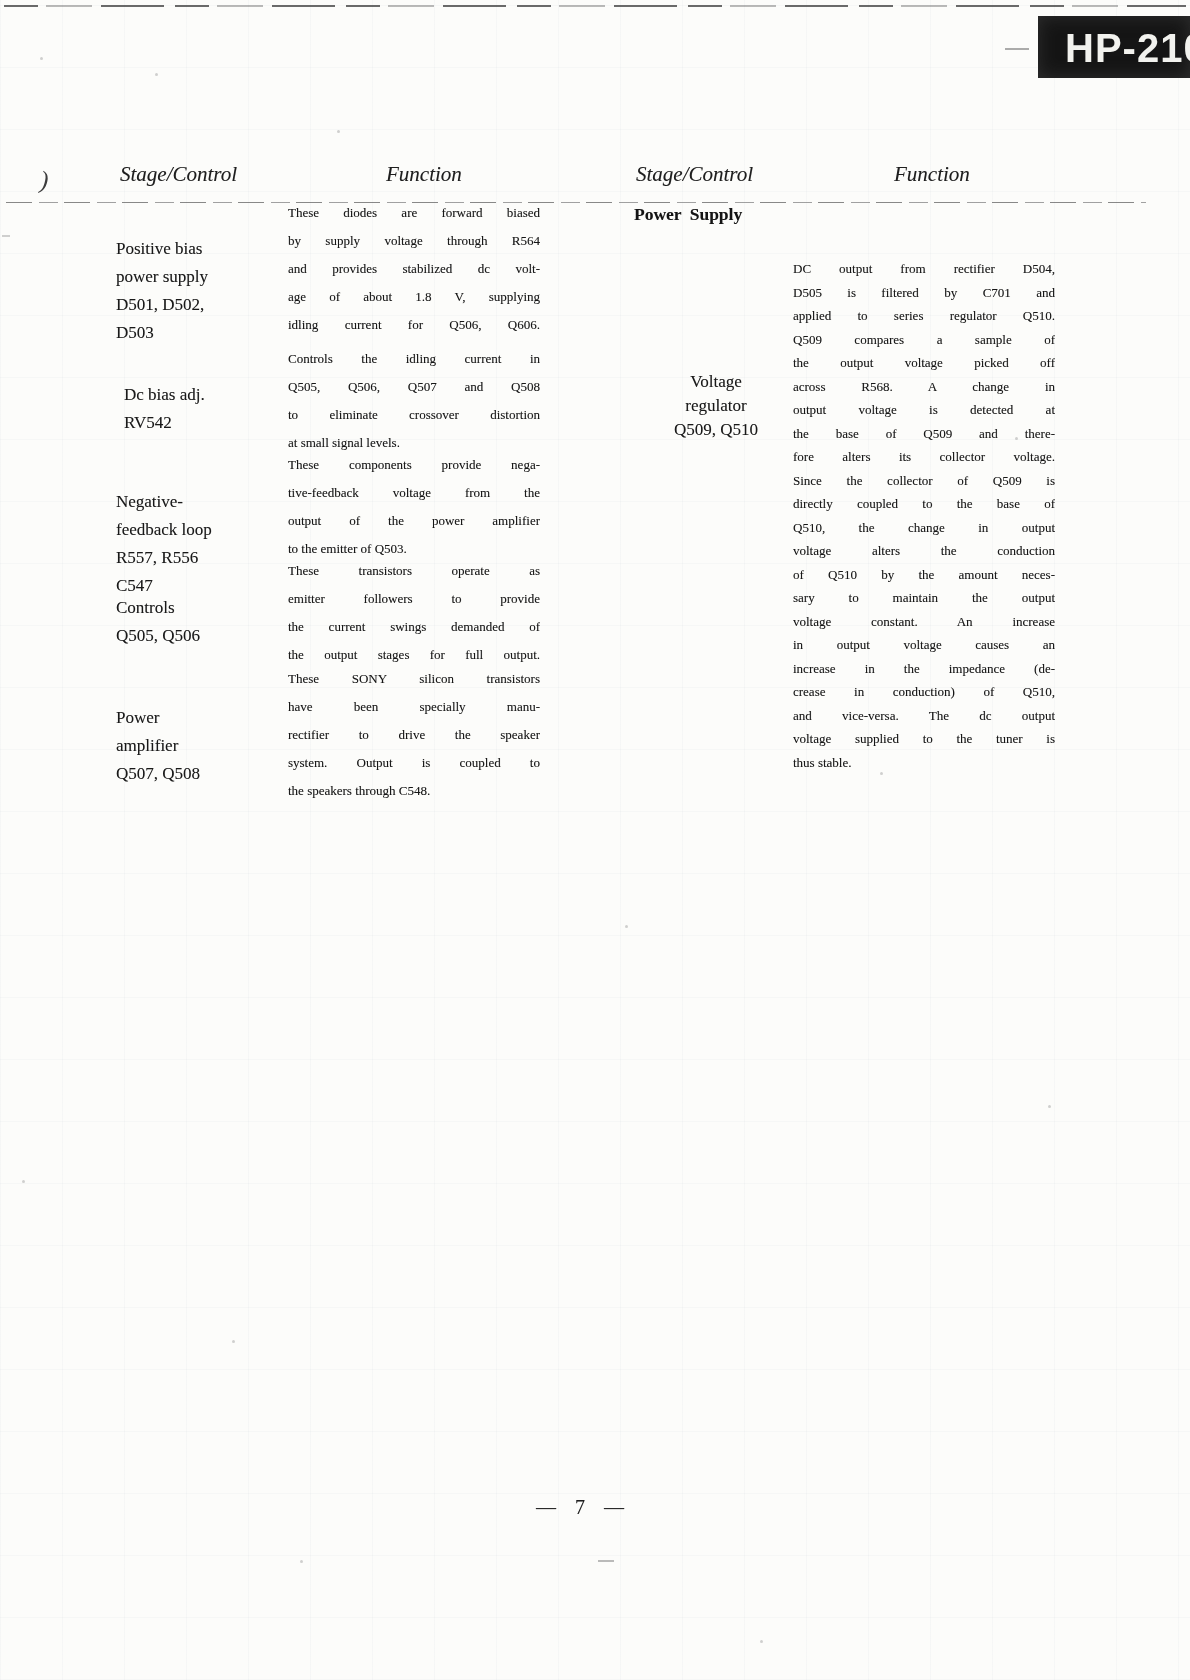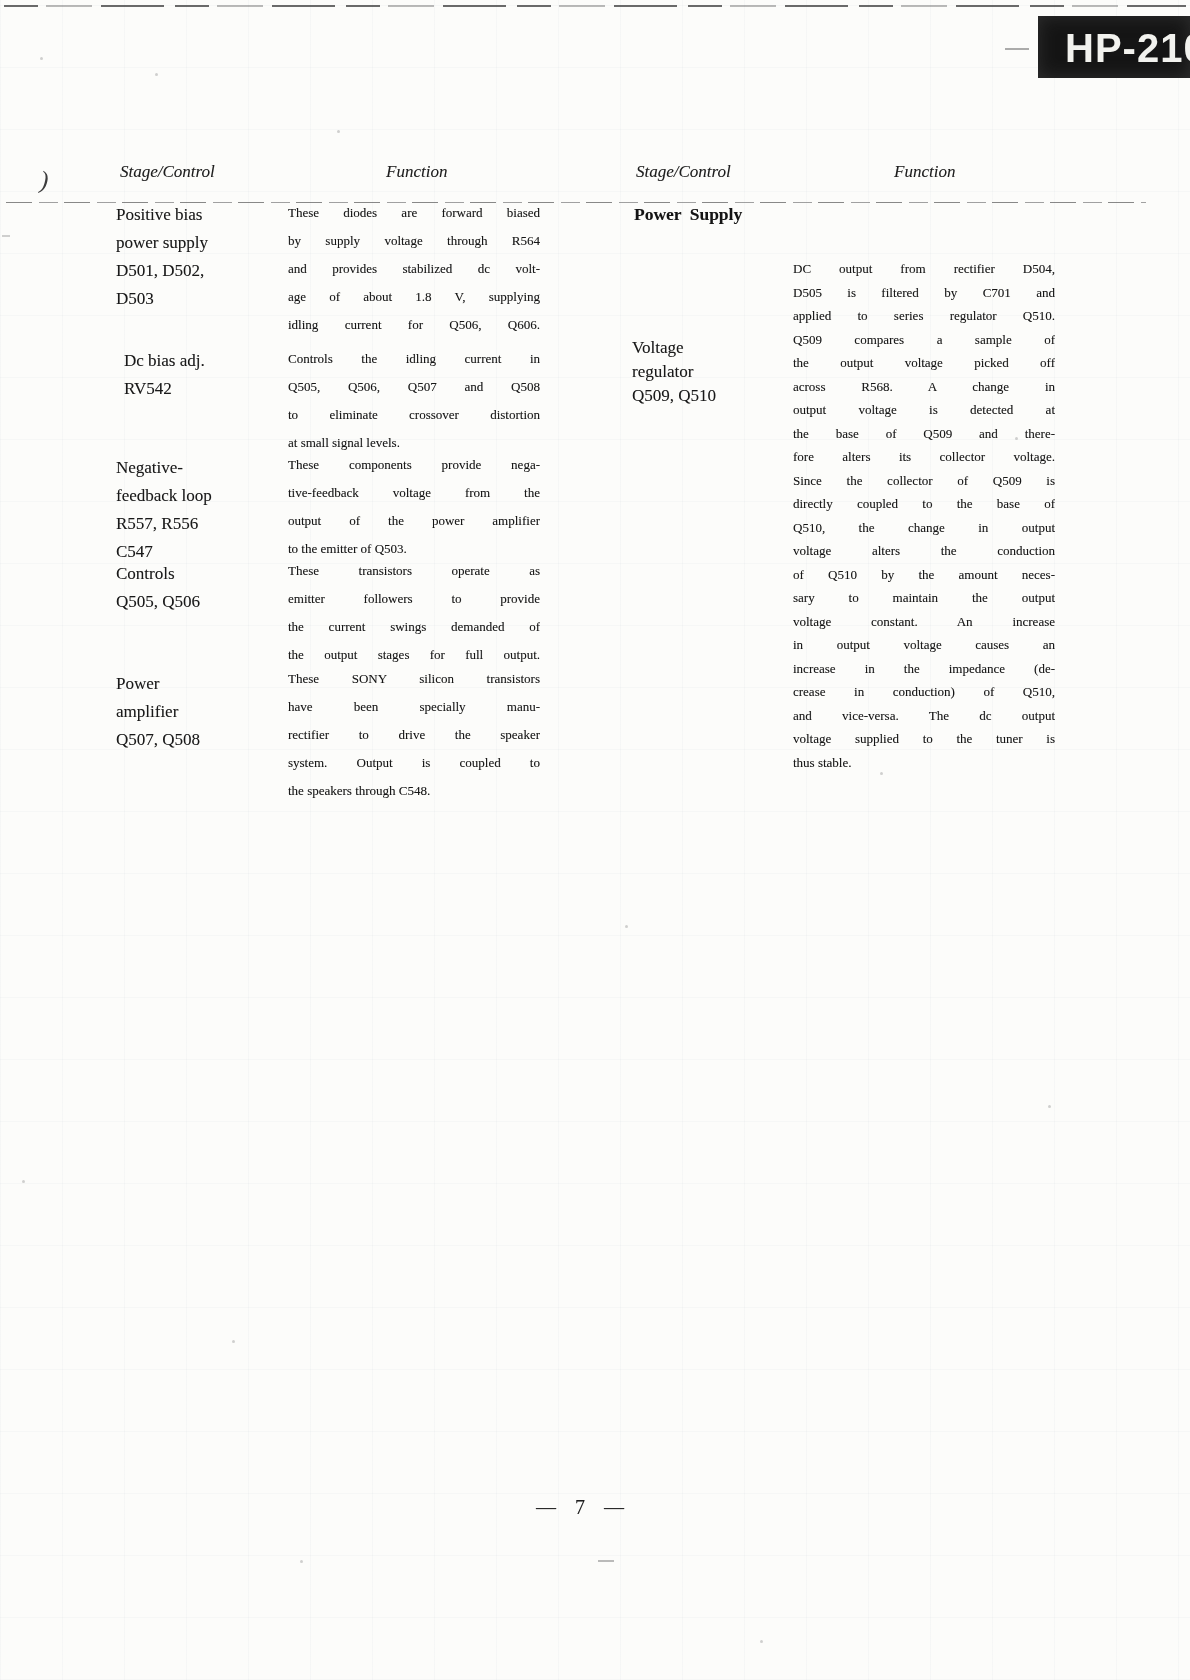--- a/index.html
+++ b/index.html
@@ -29,25 +29,25 @@
   .badge{
     position:absolute;top:16px;left:1038px;width:152px;height:62px;background:#151515;
     box-shadow:inset 0 0 18px rgba(70,70,70,.55);overflow:hidden;
   }
   .badge span{
     display:block;padding-left:27px;line-height:64px;white-space:nowrap;
     font-family:"Liberation Sans", sans-serif;font-weight:700;font-size:40px;
     color:#f2f2ee;letter-spacing:1px;
   }
   
-  .colhead{position:absolute;top:162px;font-size:17px;font-style:italic;color:#1e1e1e;white-space:nowrap;}
+  .colhead{position:absolute;top:162px;font-size:21px;font-style:italic;color:#1e1e1e;white-space:nowrap;}
   
-  .stage{position:absolute;width:168px;font-size:17px;line-height:28px;color:#191919;}
+  .stage{position:absolute;width:168px;font-size:17px;line-height:28px;color:#191919;margin-top:34px;}
   .stage>div{white-space:nowrap;}
-  .rstage{line-height:24px;}
+  .rstage{line-height:24px;text-align:center;}
   
   .func{position:absolute;width:252px;font-size:13px;line-height:28px;color:#161616;text-align:justify;}
   .func>div{text-align-last:justify;height:28px;overflow:hidden;}
   .func>div.ll{text-align-last:left;}
   .rfunc{width:262px;line-height:23.5px;}
   .rfunc>div{height:23.5px;}
   .section-heading{position:absolute;top:204px;left:634px;font-size:17.5px;font-weight:700;word-spacing:4px;color:#141414;}
   .pagenum{position:absolute;top:1496px;left:536px;font-size:20px;word-spacing:14px;color:#1d1d1d;}
   .ink{text-shadow:0.2px 0.2px 0 rgba(25,25,25,0.3);}
 </style>

